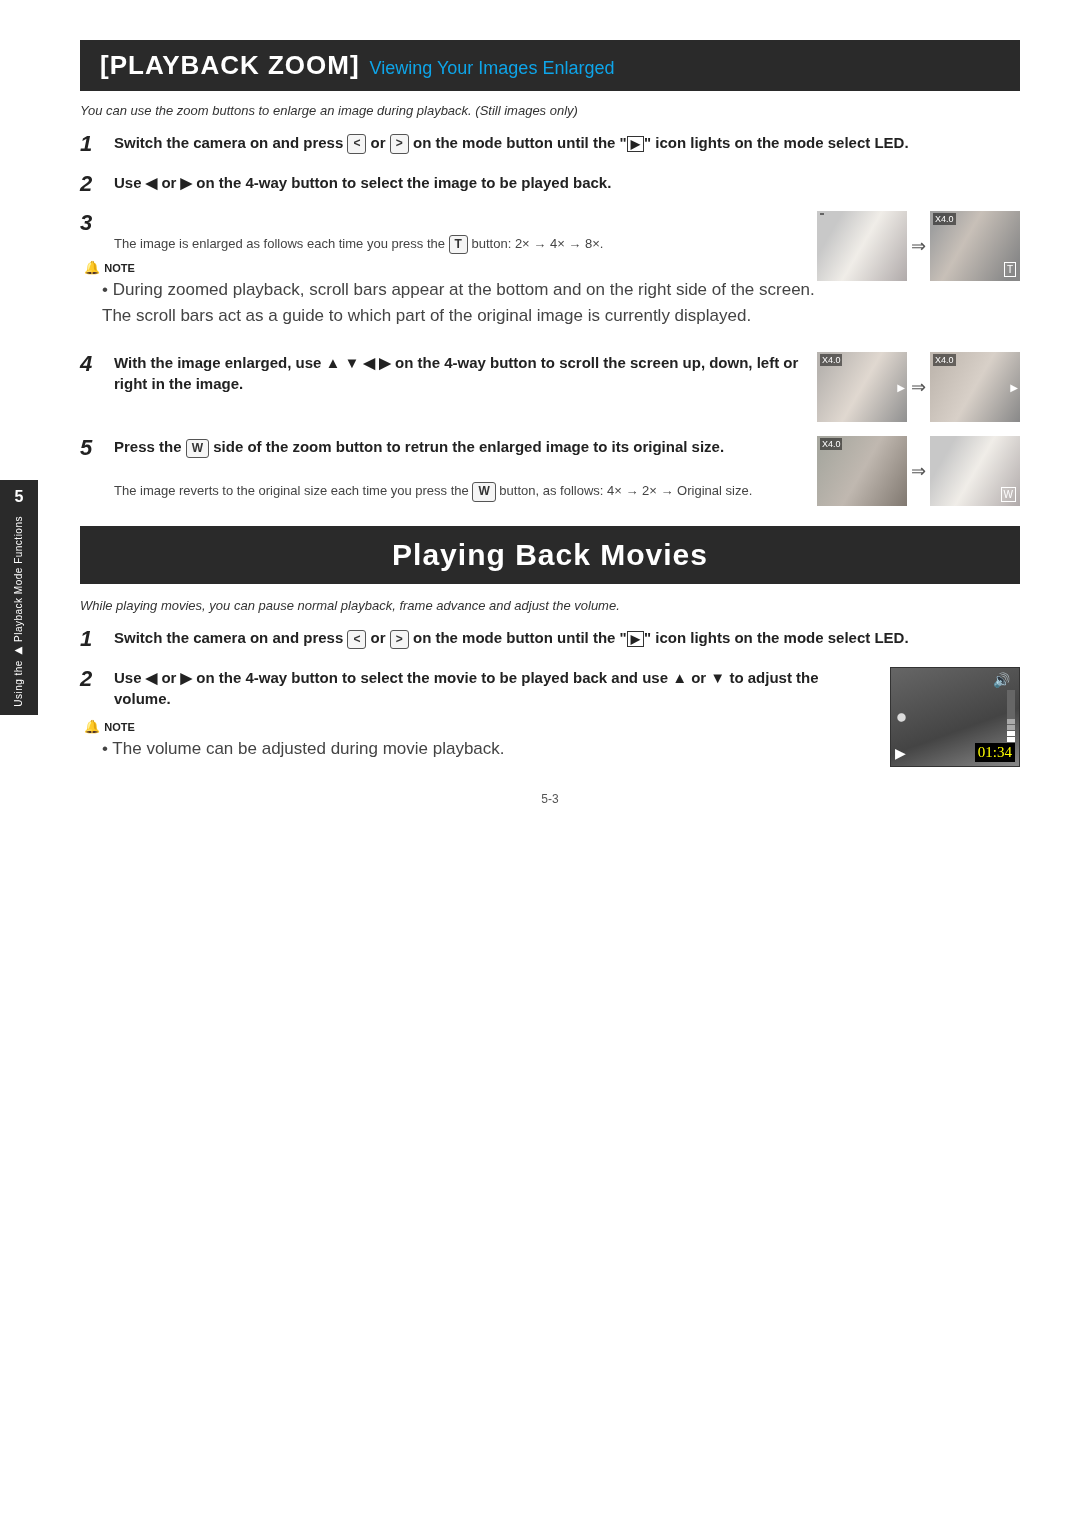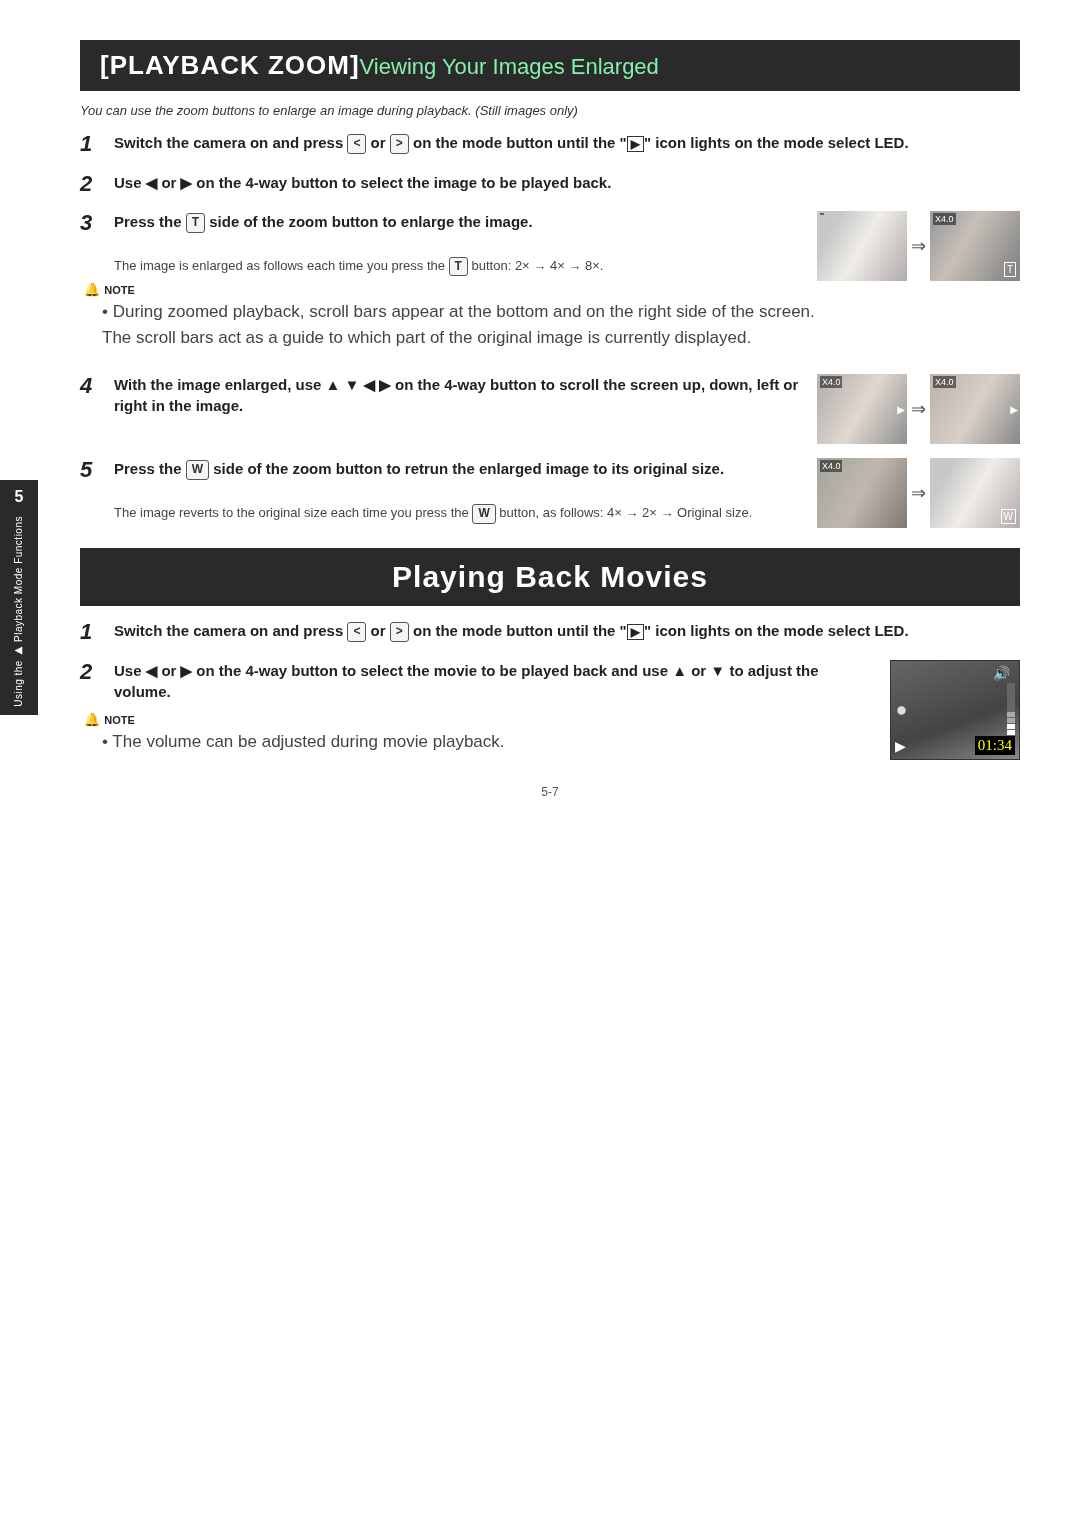--- a/index.html
+++ b/index.html
@@ -51,31 +51,32 @@
     }
 
     
     .section-header-zoom {
       background: #2a2a2a;
       color: #fff;
       padding: 10px 20px;
       margin-bottom: 12px;
       display: flex;
       align-items: baseline;
+      gap: 10px;
     }
     .section-header-zoom .big-title {
       font-size: 26px;
       font-weight: 900;
       letter-spacing: 1px;
       color: #fff;
     }
     .section-header-zoom .sub-title {
-      font-size: 22px;
+      font-size: 18px;
       font-weight: normal;
-      color: #86efac;
+      color: #0ea5e9;
     }
 
     
     .section-header-movies {
       background: #2a2a2a;
       color: #fff;
       padding: 12px 20px;
       margin: 20px 0 14px 0;
       text-align: center;
     }
@@ -302,23 +303,20 @@
         Use ◀ or ▶ on the 4-way button to select the image to be played back.
       </div>
     </div>
   </div>
 
   <div class="step-with-images">
     <div class="step-left">
       <div class="step" style="margin-bottom:4px;">
         <span class="step-number bold-italic-num">3</span>
         <div class="step-content">
-          <div class="step-main">
-            Press the <span class="btn-icon">T</span> side of the zoom button to enlarge the image.
-          </div>
           <div class="step-sub">
             The image is enlarged as follows each time you press the <span class="btn-icon">T</span> button: 2× → 4× → 8×.
           </div>
         </div>
       </div>
       <div class="note-box">
         <div class="note-title">
           <span class="note-icon">🔔</span>
           <span>NOTE</span>
         </div>
@@ -386,20 +384,21 @@
       <div class="img-box cat-img-1" style="width:90px;height:70px;position:relative;">
         <span style="position:absolute;bottom:4px;right:4px;border:1px solid #fff;color:#fff;font-size:10px;padding:1px 2px;">W</span>
       </div>
     </div>
   </div>
 
   <div class="section-header-movies">
     <span class="movie-title">Playing Back Movies</span>
   </div>
 
+  <p class="intro-text">While playing movies, you can pause normal playback, frame advance and adjust the volume.</p>
 
   <div class="step">
     <span class="step-number bold-italic-num">1</span>
     <div class="step-content">
       <div class="step-main">
         Switch the camera on and press
         <span class="btn-icon">&lt;</span>
         or
         <span class="btn-icon">&gt;</span>
         on the mode button until the "<span style="border:1px solid #333;padding:0 3px;font-size:12px;">▶</span>" icon lights on the mode select LED.
@@ -448,15 +447,15 @@
 
           <div class="playback-bottom">
             <span style="color:#fff;font-size:14px;">▶</span>
             <span style="background:#000;color:#ff0;font-size:15px;padding:1px 3px;font-family:Liberation Serif, serif;margin-left:36px;">01:34</span>
           </div>
         </div>
       </div>
     </div>
   </div>
 
-  <div class="page-num">5-7</div>
+  <div class="page-num">5-3</div>
 
 </div>
 
 </body></html>

